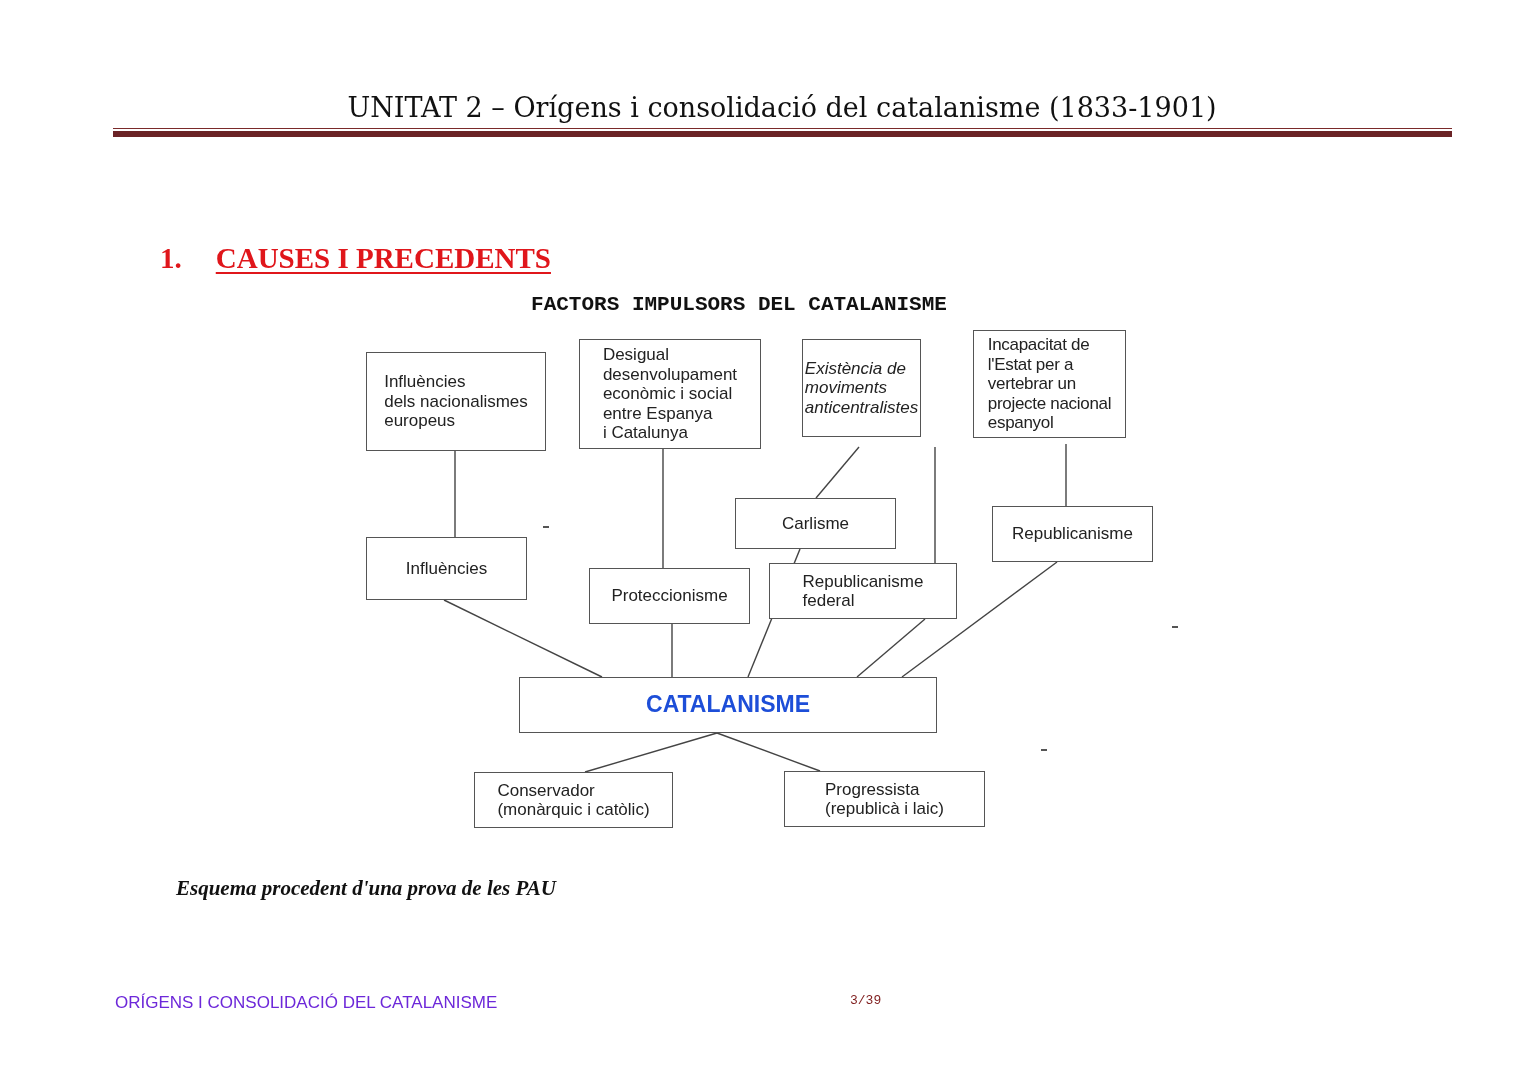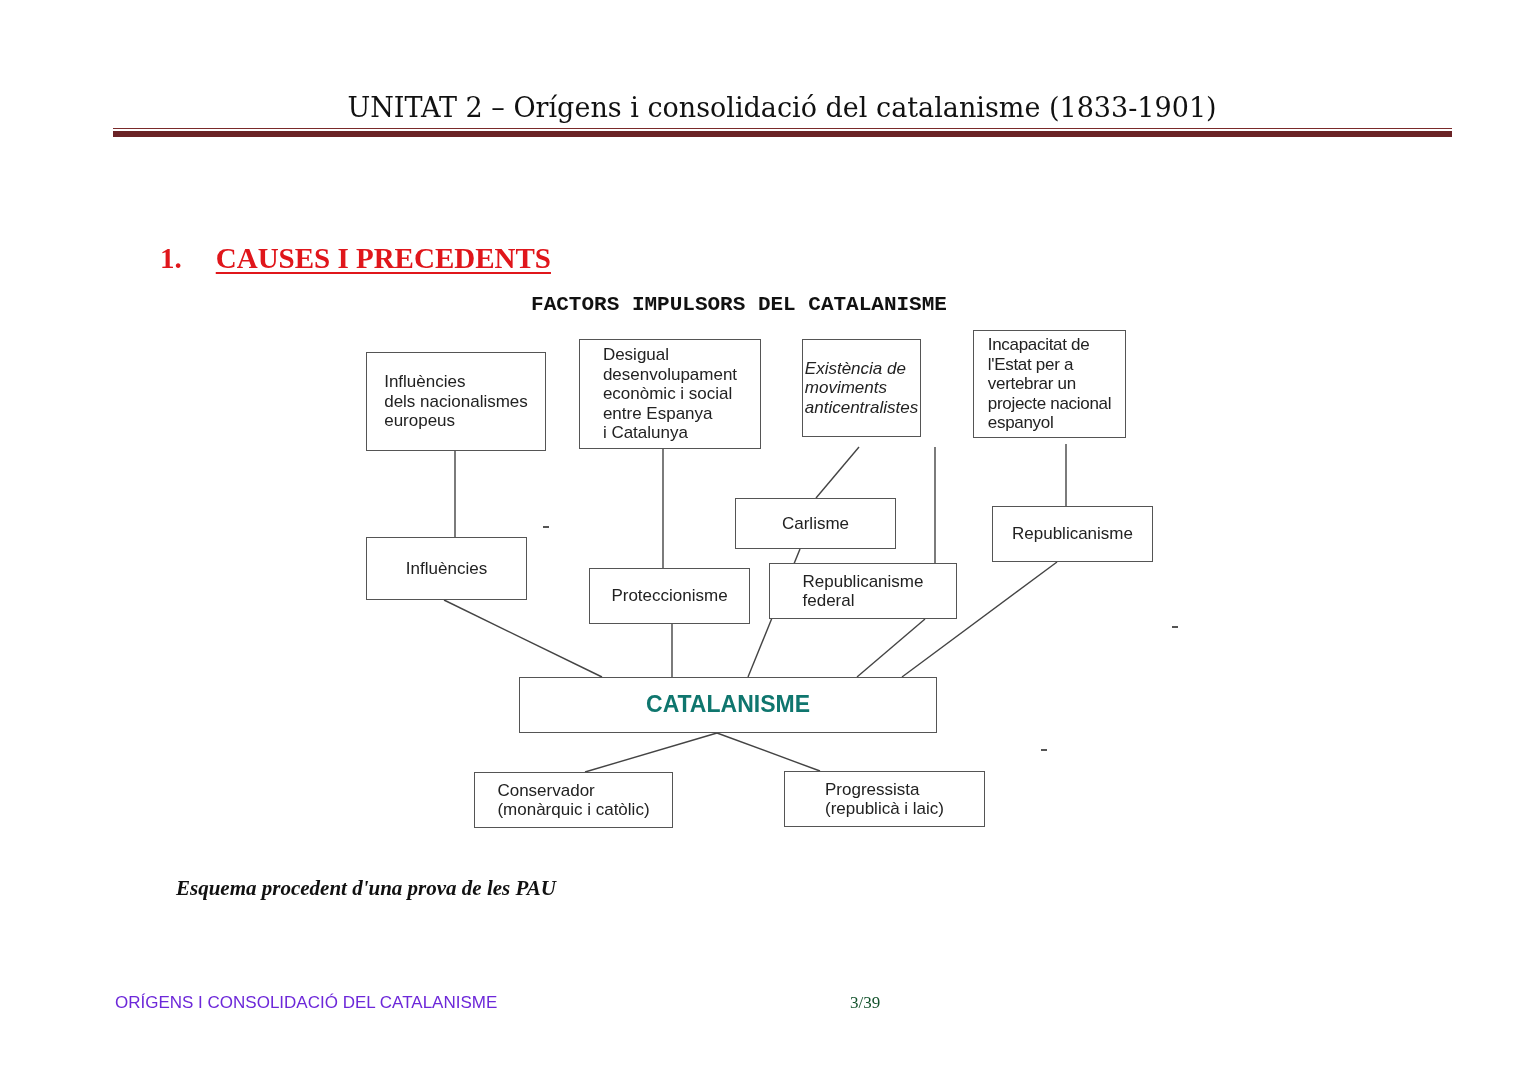--- a/index.html
+++ b/index.html
@@ -20,31 +20,31 @@
     position: absolute; left: 0; top: 293px; width: 1478px; text-align: center;
     font-family: Liberation Mono, monospace; font-weight: bold; font-size: 21px; color: #111;
   }
   svg.lines { position: absolute; left: 0; top: 0; width: 1526px; height: 1080px; }
   .box {
     position: absolute; box-sizing: border-box; border: 1.5px solid #555;
     display: flex; align-items: center; justify-content: center; 
     font-family: "Liberation Sans", sans-serif; font-size: 17px; line-height: 19.5px; color: #222;
     background: #fff; white-space: pre-line;
   }
-  .box.big { font-weight: bold; font-size: 23px; color: #0f766e; }
+  .box.big { font-weight: bold; font-size: 23px; color: #1d4ed8; }
   .stray { position: absolute; width: 6px; height: 2px; background: #555; }
   .caption {
     position: absolute; left: 128px; top: 876px;
     font-family: "Liberation Serif", serif; font-style: italic; font-weight: bold; font-size: 21px; color: #111; margin-left: 48px;
   }
   .footer-left {
     position: absolute; left: 115px; top: 993px; font-family: "Liberation Sans", sans-serif; font-size: 17px; color: #6d28d9;
   }
   .footer-page {
-    position: absolute; left: 850px; top: 993px; font-family: Liberation Serif, serif; font-size: 17px; color: #14532d;
+    position: absolute; left: 850px; top: 993px; font-family: Liberation Mono, monospace; font-size: 13px; color: #7f1d1d;
   }
 </style>
 </head>
 <body>
 
 <div class="header-title">UNITAT 2 – Orígens i consolidació del catalanisme (1833-1901)</div>
 <div class="rule-thin"></div>
 <div class="rule-thick"></div>
 
 <div class="section-heading">

